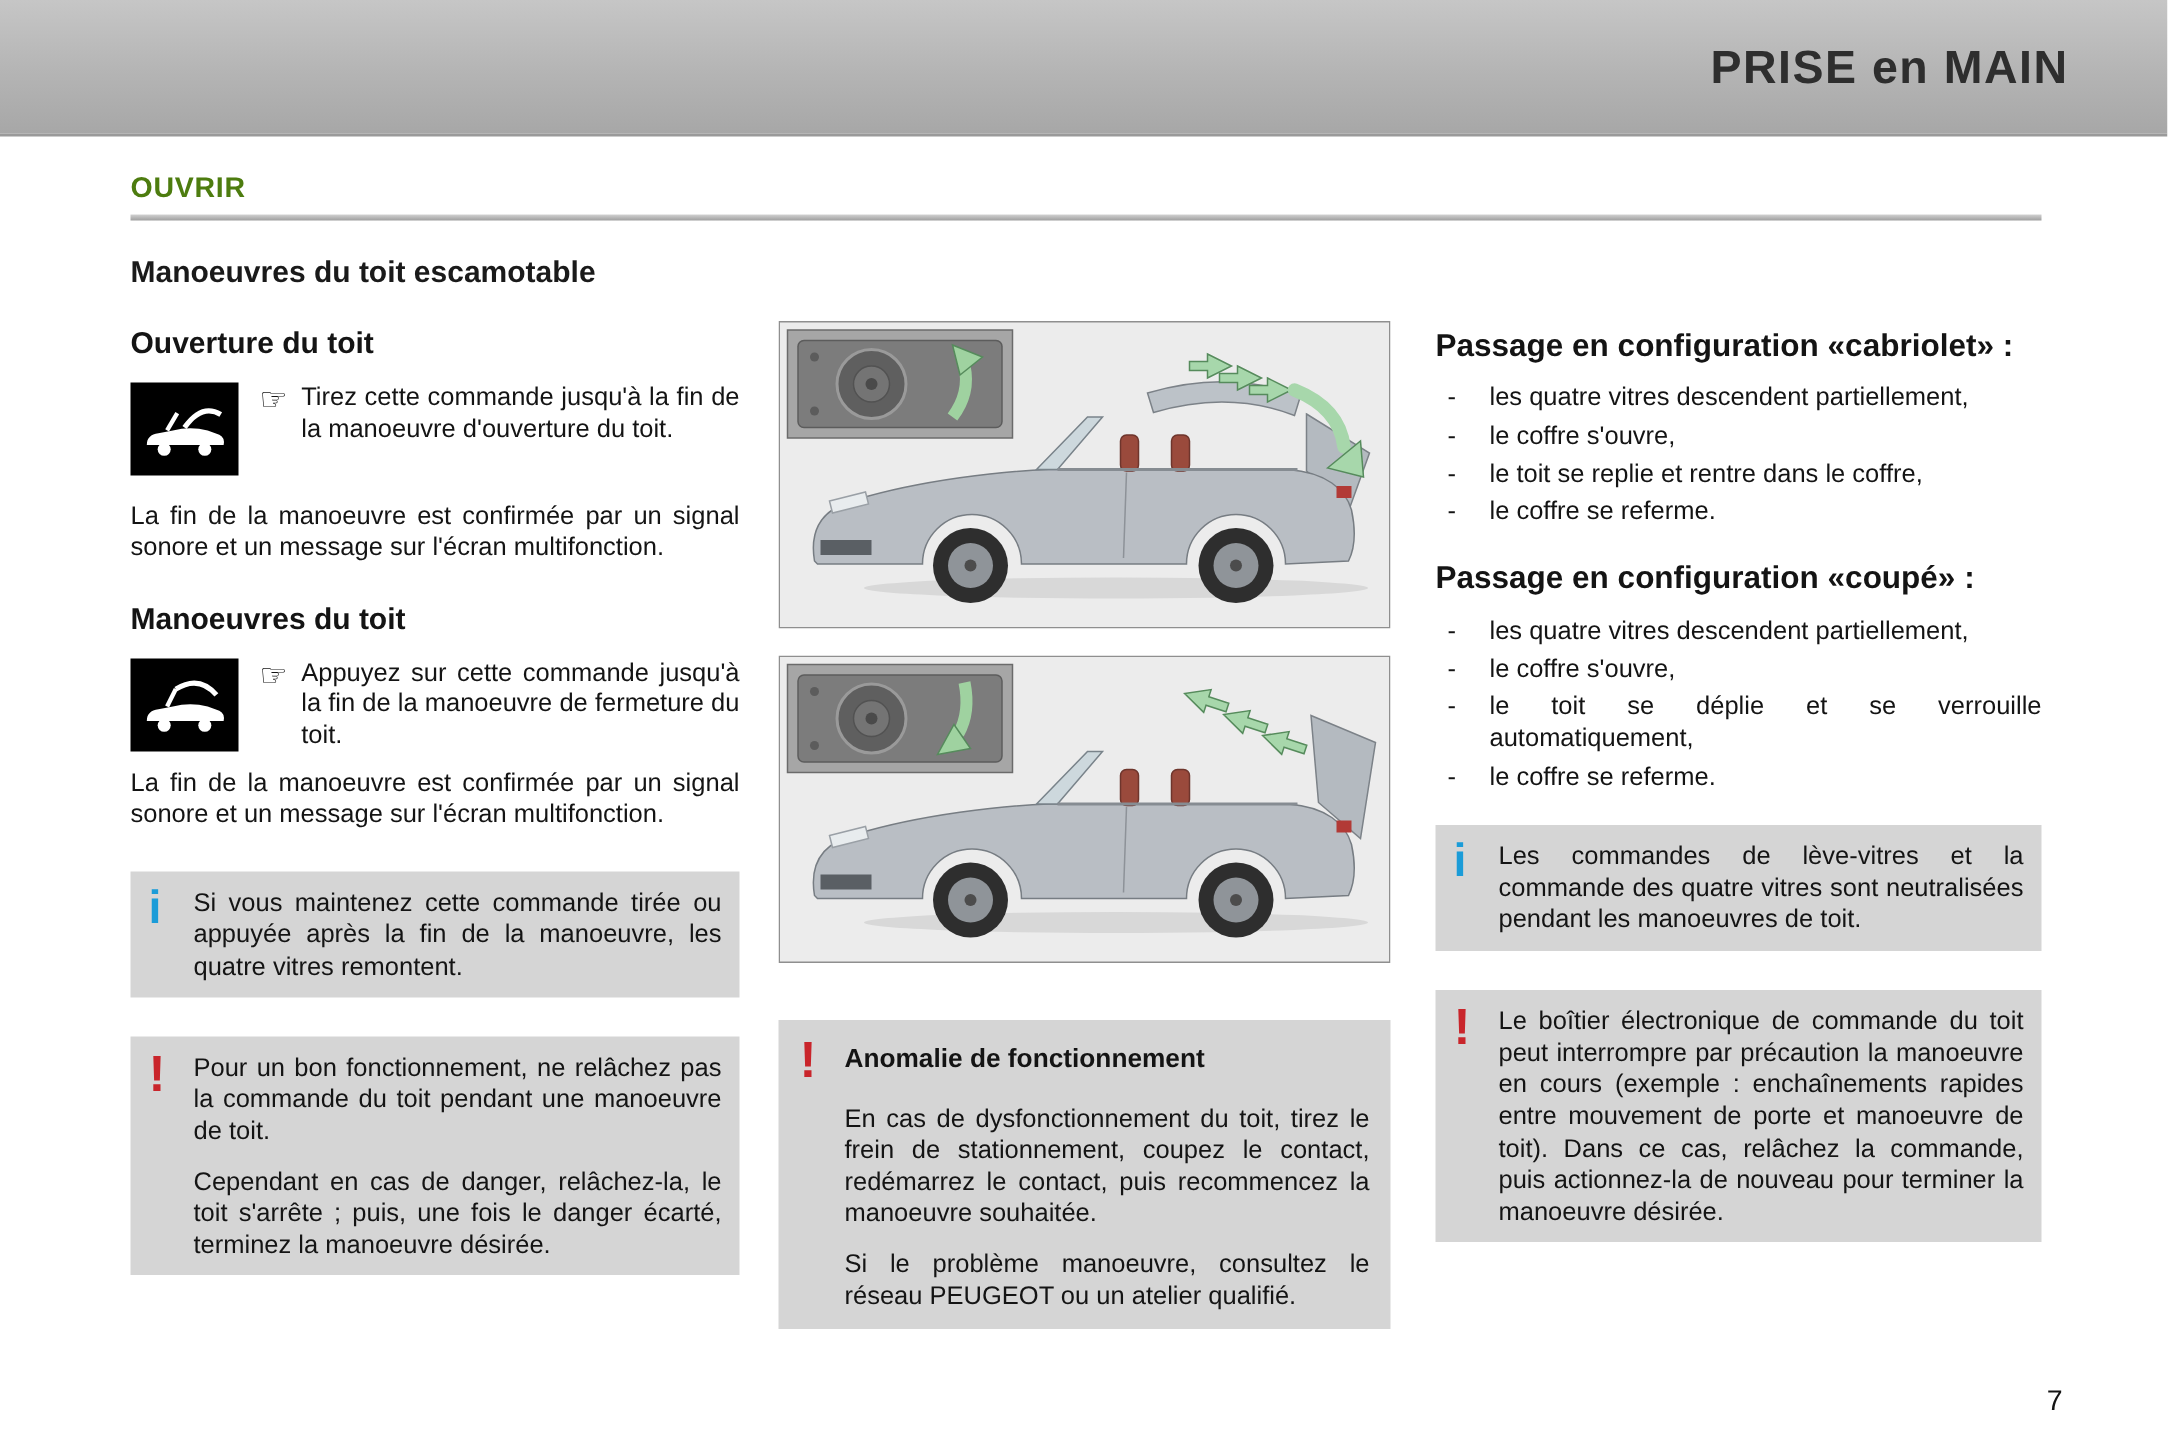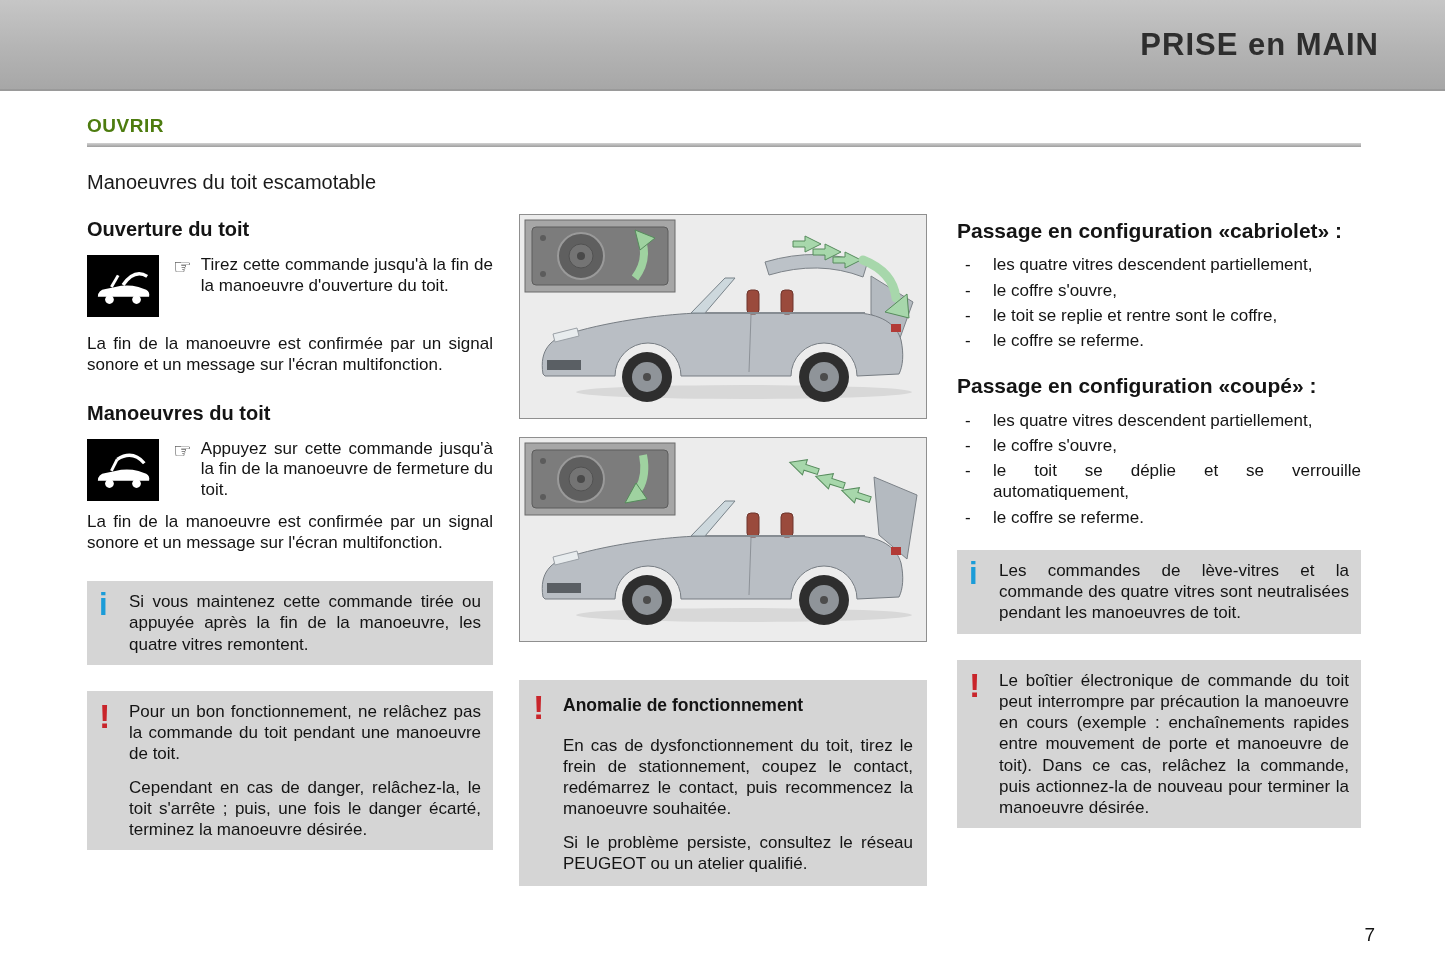--- a/index.html
+++ b/index.html
@@ -19,21 +19,21 @@
     padding-right:66px;box-sizing:border-box;
   }
   .topbar h1{
     margin:0;font-size:31px;font-weight:bold;color:#2e2e2e;letter-spacing:1px;
   }
   .content{padding:0 84px 0 87px;}
   .section-title{
     margin:24px 0 6px;font-size:19px;font-weight:bold;letter-spacing:0.5px;color:#4d7c0f;
   }
   .rule{height:4px;background:linear-gradient(180deg,#d2d2d2,#9e9e9e);margin:0 0 24px;}
-  .main-title{margin:0 0 20px;font-size:20px;font-weight:normal;color:#1a1a1a;}
+  .main-title{margin:0 0 20px;font-size:20px;font-weight:bold;color:#1a1a1a;}
   .columns{display:flex;}
   .col-left{width:406px;margin-right:26px;flex:none;}
   .col-center{width:408px;margin-right:30px;flex:none;}
   .col-right{flex:1;min-width:0;}
   .sub-title{margin:4px 0 14px;font-size:20px;font-weight:bold;}
   .cmd-row{display:flex;margin-bottom:16px;}
   .icon-box{
     width:72px;height:62px;background:#000;flex:none;
     display:flex;align-items:center;justify-content:center;margin-right:14px;
   }
@@ -230,32 +230,32 @@
           </g>
         </svg>
       </div>
 
       <div class="anomaly">
         <div class="anomaly-head">
           <span class="note-icon warn">!</span>
           <h4 class="anomaly-title">Anomalie de fonctionnement</h4>
         </div>
         <p>En cas de dysfonctionnement du toit, tirez le frein de stationnement, coupez le contact, redémarrez le contact, puis recommencez la manoeuvre souhaitée.</p>
-        <p>Si le problème persiste, consultez le réseau PEUGEOT ou un atelier qualifié.</p>
+        <p>Si le problème manoeuvre, consultez le réseau PEUGEOT ou un atelier qualifié.</p>
       </div>
 
     </div>
 
     <div class="col-right">
 
       <h4 class="cfg-title">Passage en configuration «cabriolet» :</h4>
       <ul class="cfg-list">
         <li>les quatre vitres descendent partiellement,</li>
         <li>le coffre s'ouvre,</li>
-        <li>le toit se replie et rentre sont le coffre,</li>
+        <li>le toit se replie et rentre dans le coffre,</li>
         <li>le coffre se referme.</li>
       </ul>
 
       <h4 class="cfg-title">Passage en configuration «coupé» :</h4>
       <ul class="cfg-list">
         <li>les quatre vitres descendent partiellement,</li>
         <li>le coffre s'ouvre,</li>
         <li>le toit se déplie et se verrouille automatiquement,</li>
         <li>le coffre se referme.</li>
       </ul>

